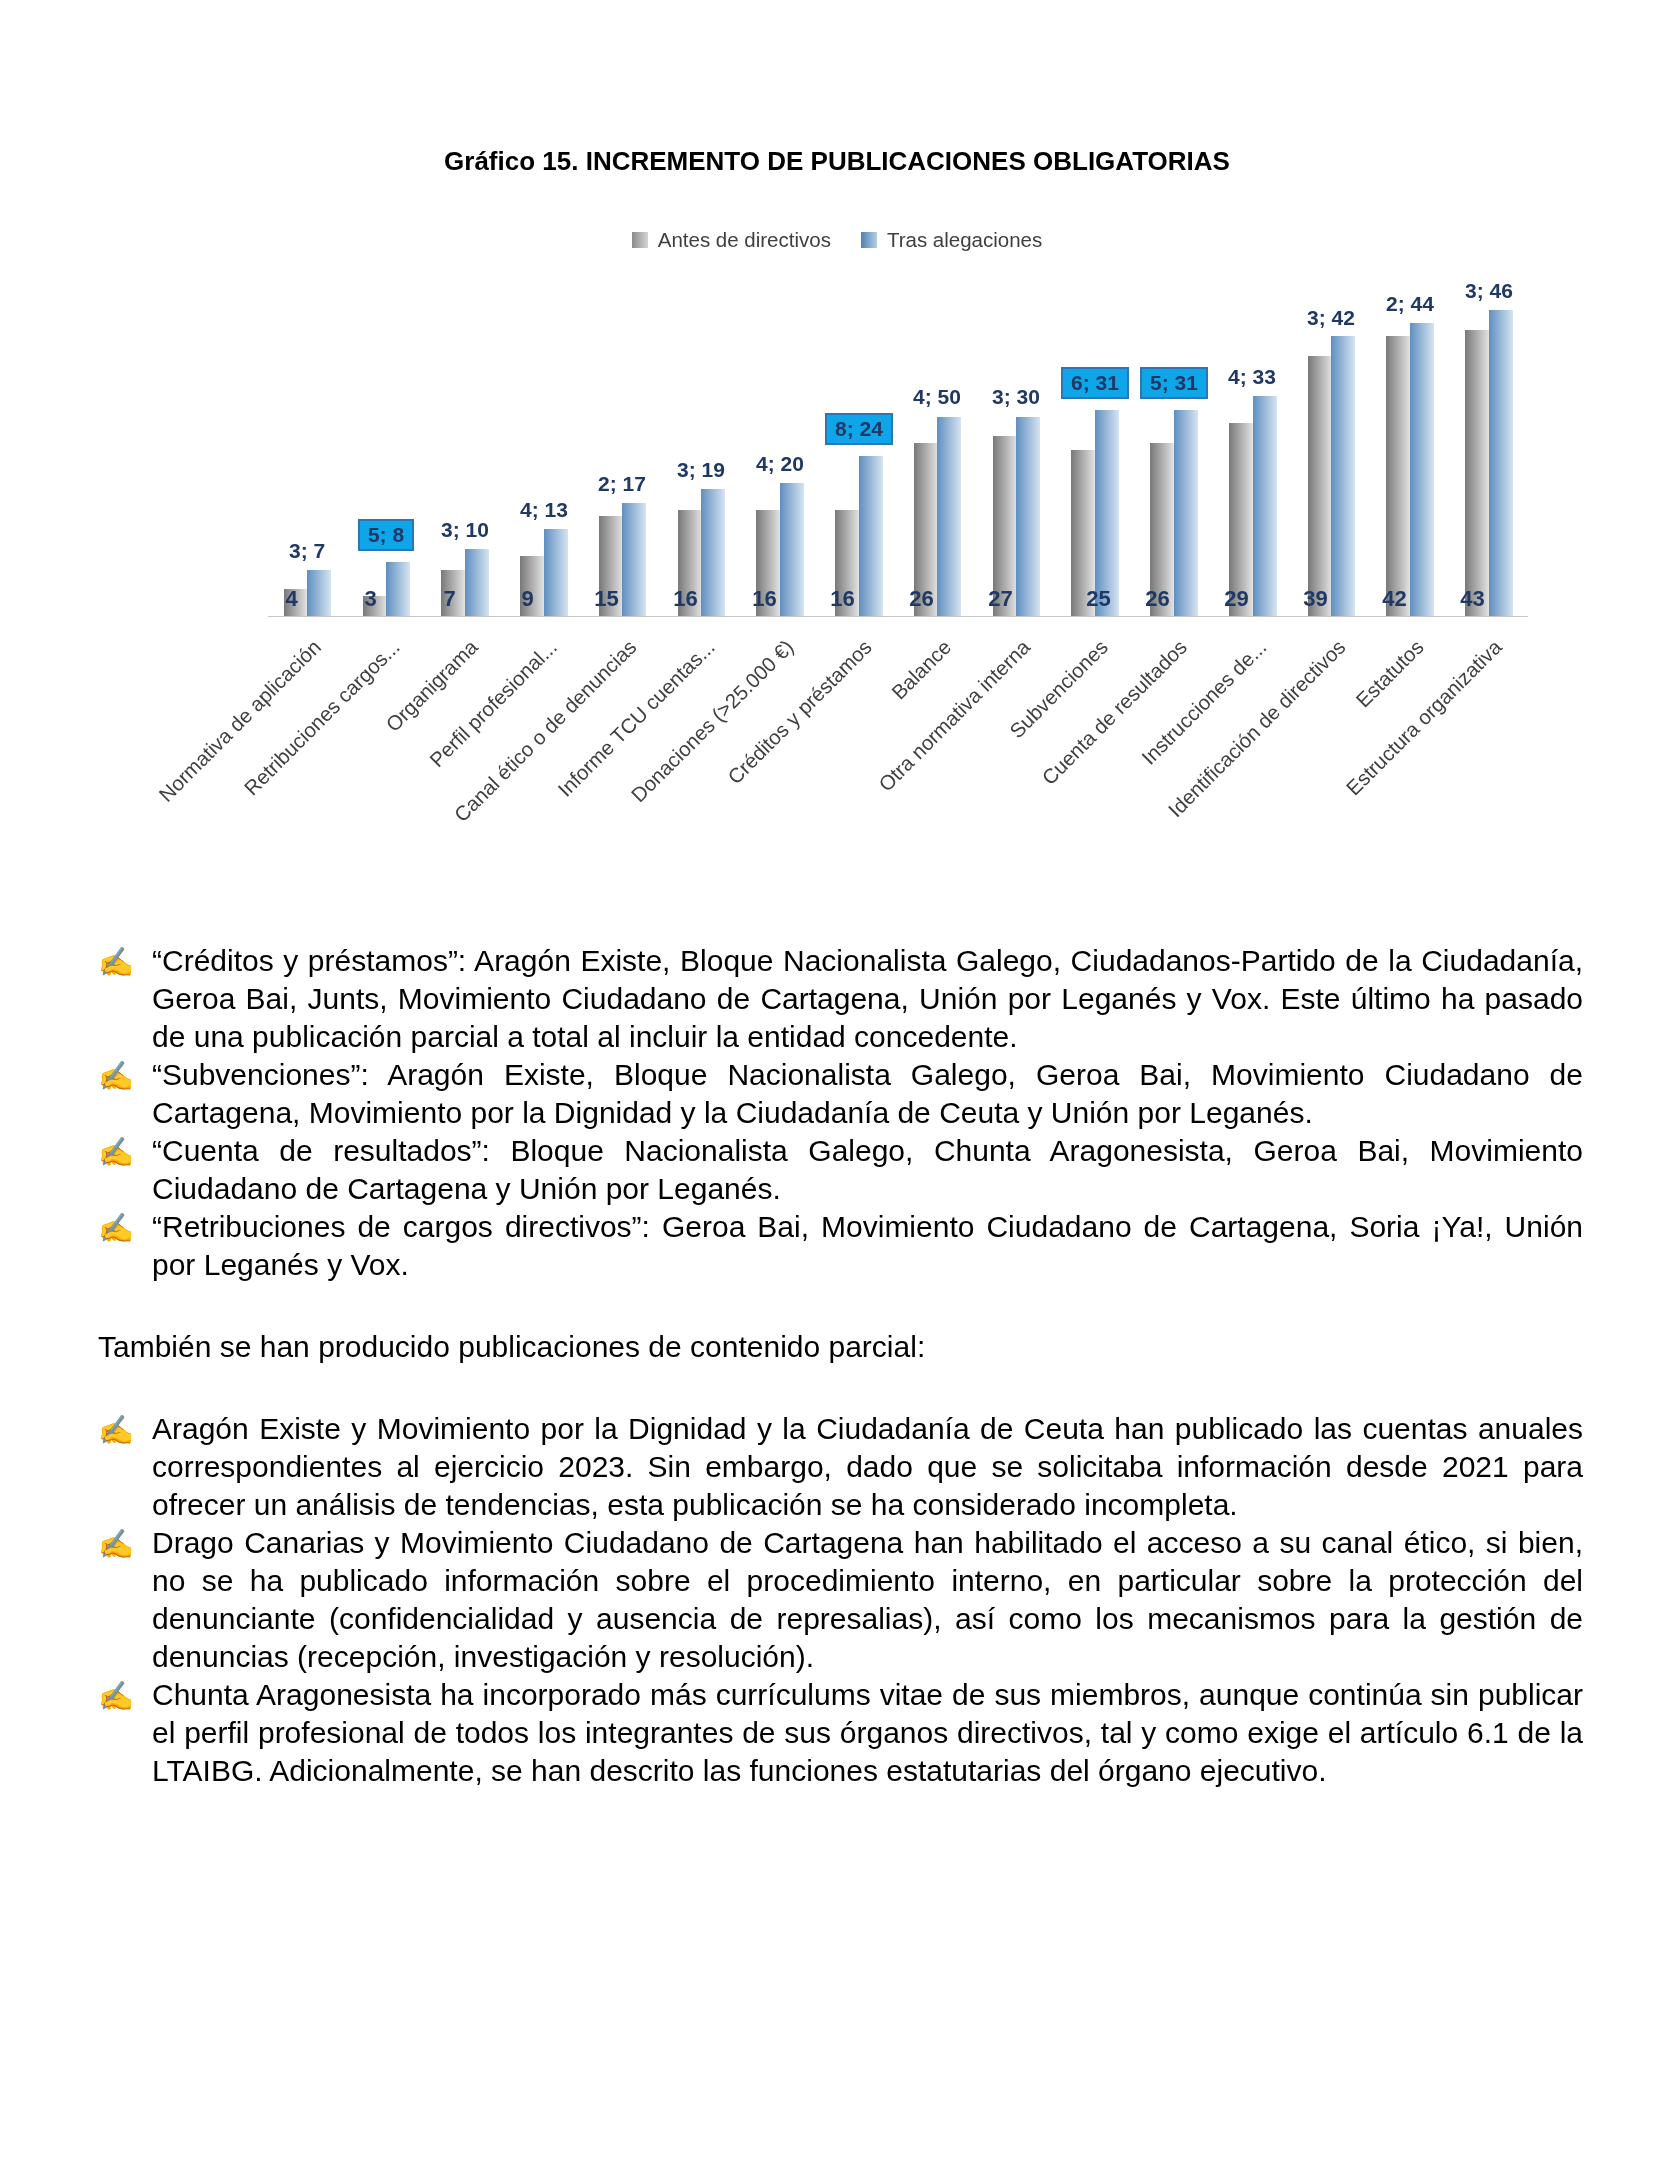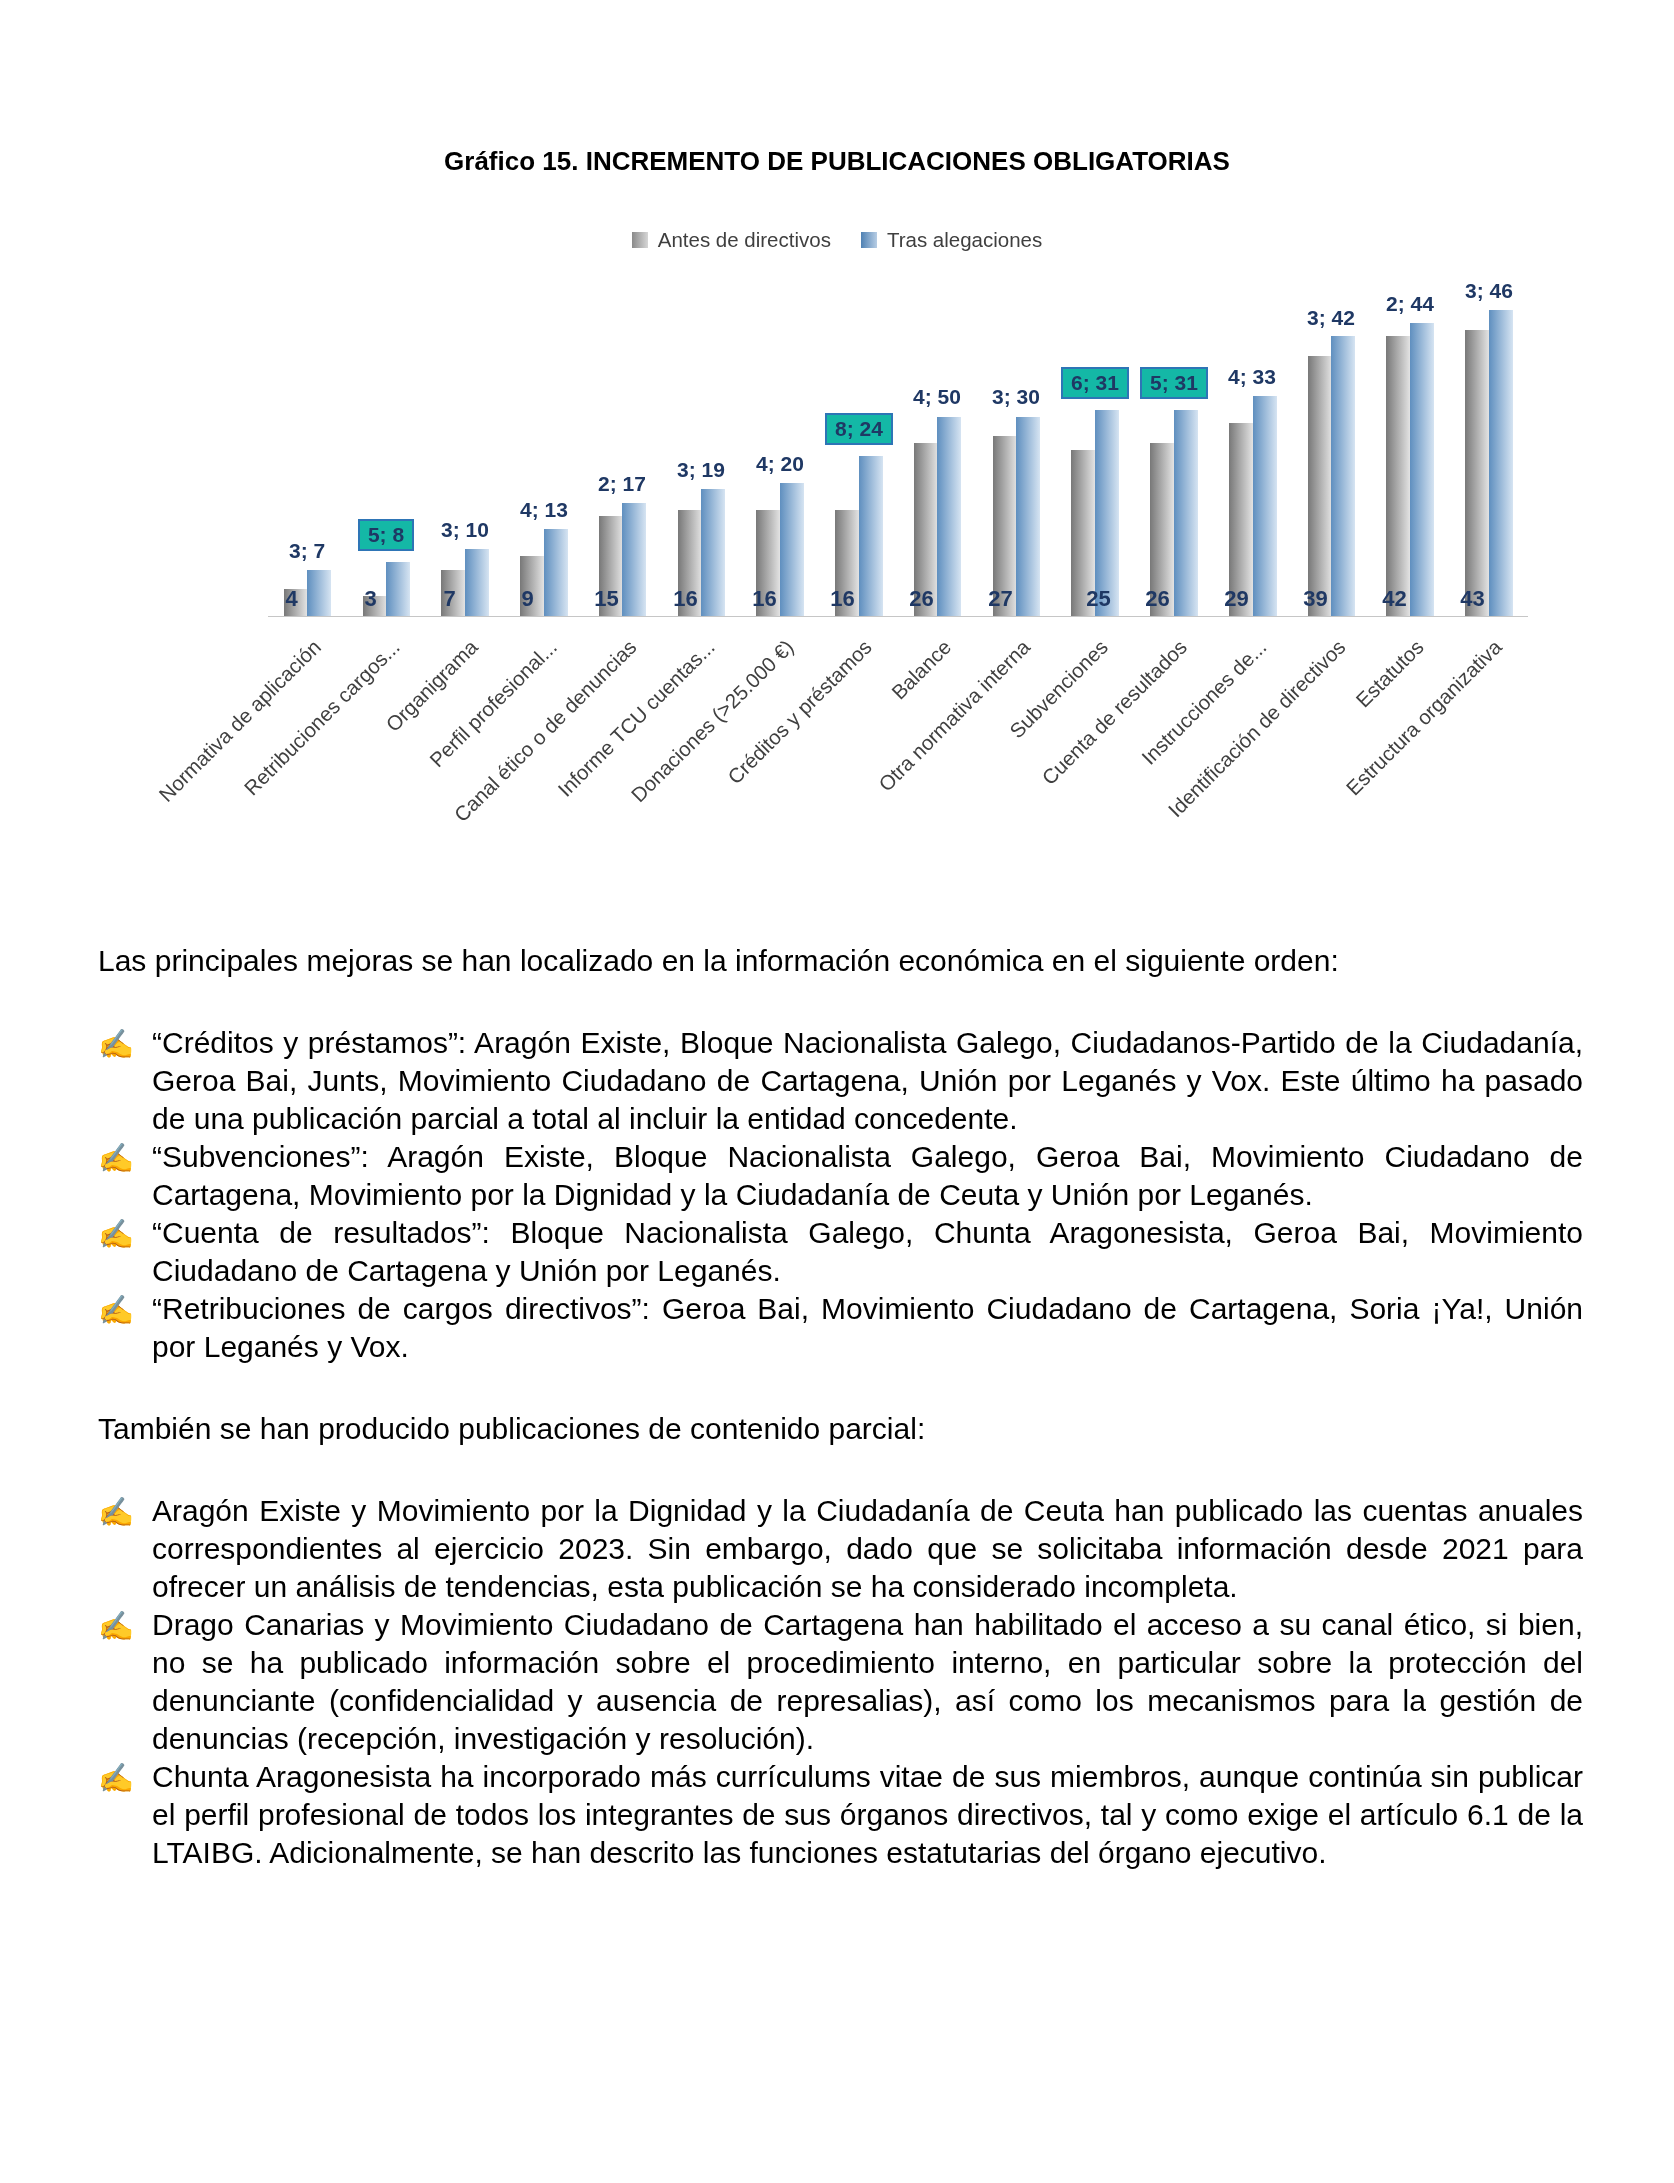--- a/index.html
+++ b/index.html
@@ -23,21 +23,21 @@
   .chart-plot {
     position:absolute; left:268px; top:304px; width:1260px; height:313px;
     border-bottom:1.6px solid #c6c6c6;
   }
   .bar { position:absolute; bottom:0; }
   .val-label {
     position:absolute; width:110px; text-align:center; white-space:nowrap;
     font-weight:bold; font-size:21px; color:#1f3864; line-height:1.1;
   }
   .val-label .box {
-    display:inline-block; border:2.4px solid #2e75b6; background:#14b8a6;
+    display:inline-block; border:2.4px solid #2e75b6; background:#0ea5e9;
     padding:1.6px 7.9px 3.2px;
   }
   .base-label {
     position:absolute; bottom:3.9px; width:47px; text-align:center;
     font-weight:bold; font-size:22px; color:#1f3864;
   }
   .cat-labels {
     position:absolute; left:268px; top:621px; width:1260px; height:244px;
   }
   .cat-label {
@@ -156,21 +156,20 @@
       <div class="cat-label" style="right: 432px;">Subvenciones</div>
       <div class="cat-label" style="right: 353px;">Cuenta de resultados</div>
       <div class="cat-label" style="right: 274px;">Instrucciones de...</div>
       <div class="cat-label" style="right: 195px;">Identificación de directivos</div>
       <div class="cat-label" style="right: 117px;">Estatutos</div>
       <div class="cat-label" style="right: 38px;">Estructura organizativa</div>
     </div>
 
   <div class="text-body">
 
-    <p class="para">Las principales mejoras se han localizado en la información económica en el siguiente orden:</p>
 
     <div class="bullet-group">
       <div class="bullet">
         <span class="bullet-icon">✍</span>
         <span class="bullet-text">“Créditos y préstamos”: Aragón Existe, Bloque Nacionalista Galego, Ciudadanos-Partido de la Ciudadanía, Geroa Bai, Junts, Movimiento Ciudadano de Cartagena, Unión por Leganés y Vox. Este último ha pasado de una publicación parcial a total al incluir la entidad concedente.</span>
       </div>
       <div class="bullet">
         <span class="bullet-icon">✍</span>
         <span class="bullet-text">“Subvenciones”: Aragón Existe, Bloque Nacionalista Galego, Geroa Bai, Movimiento Ciudadano de Cartagena, Movimiento por la Dignidad y la Ciudadanía de Ceuta y Unión por Leganés.</span>
       </div>

